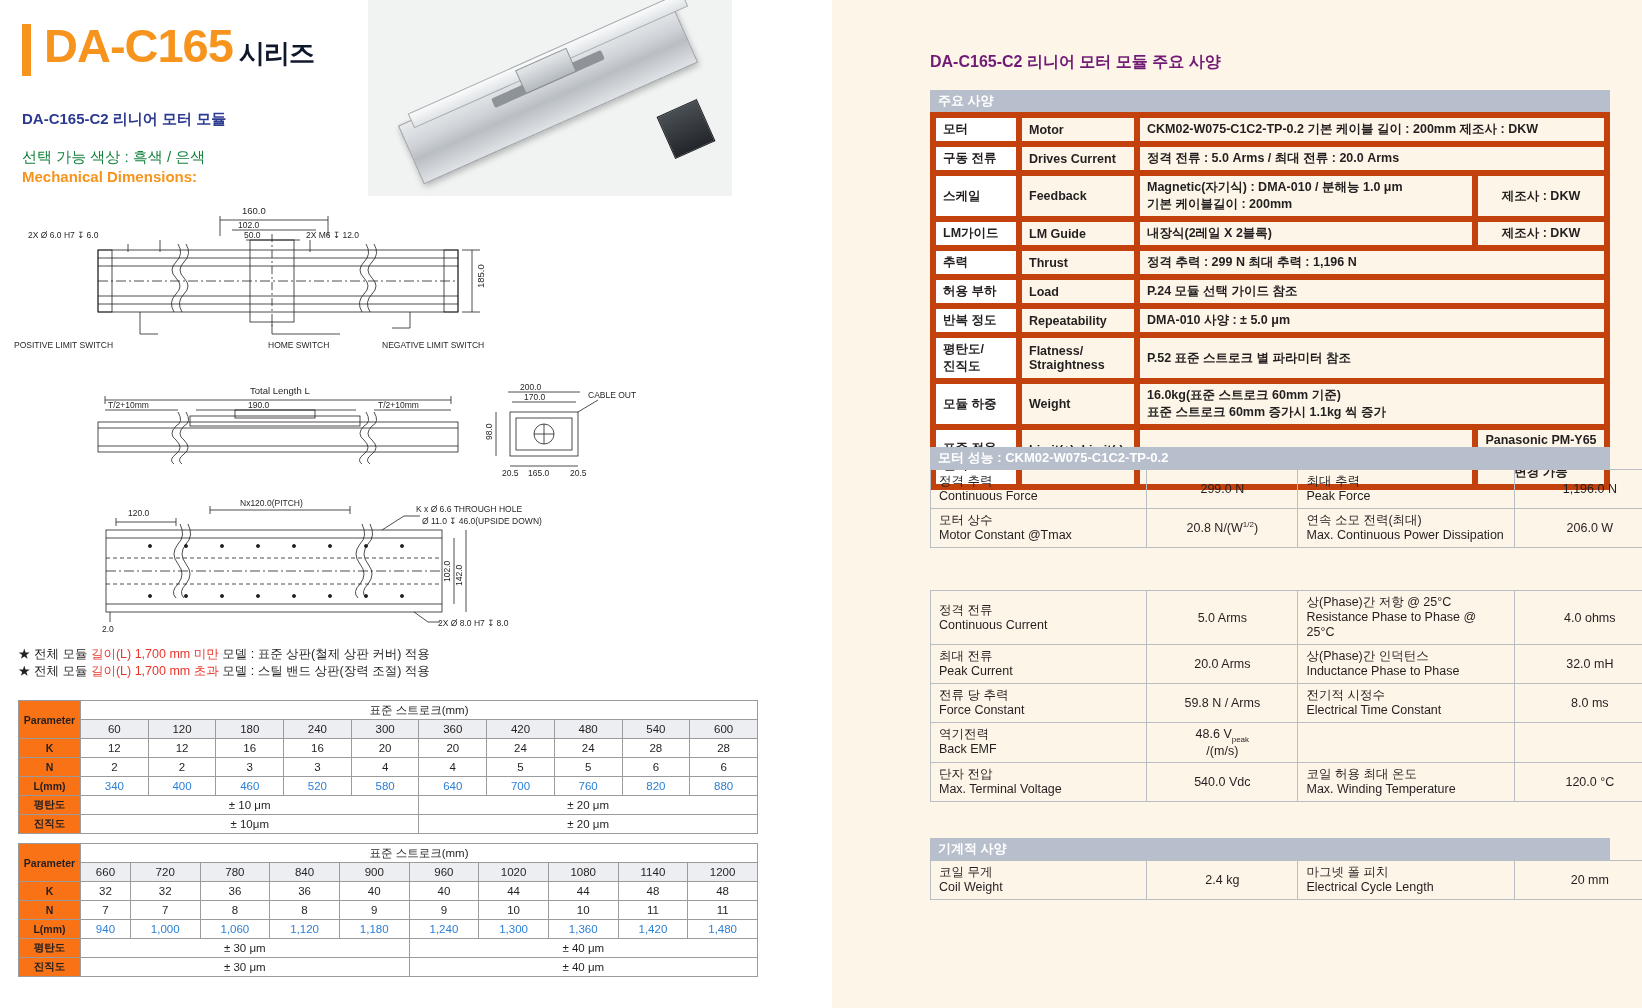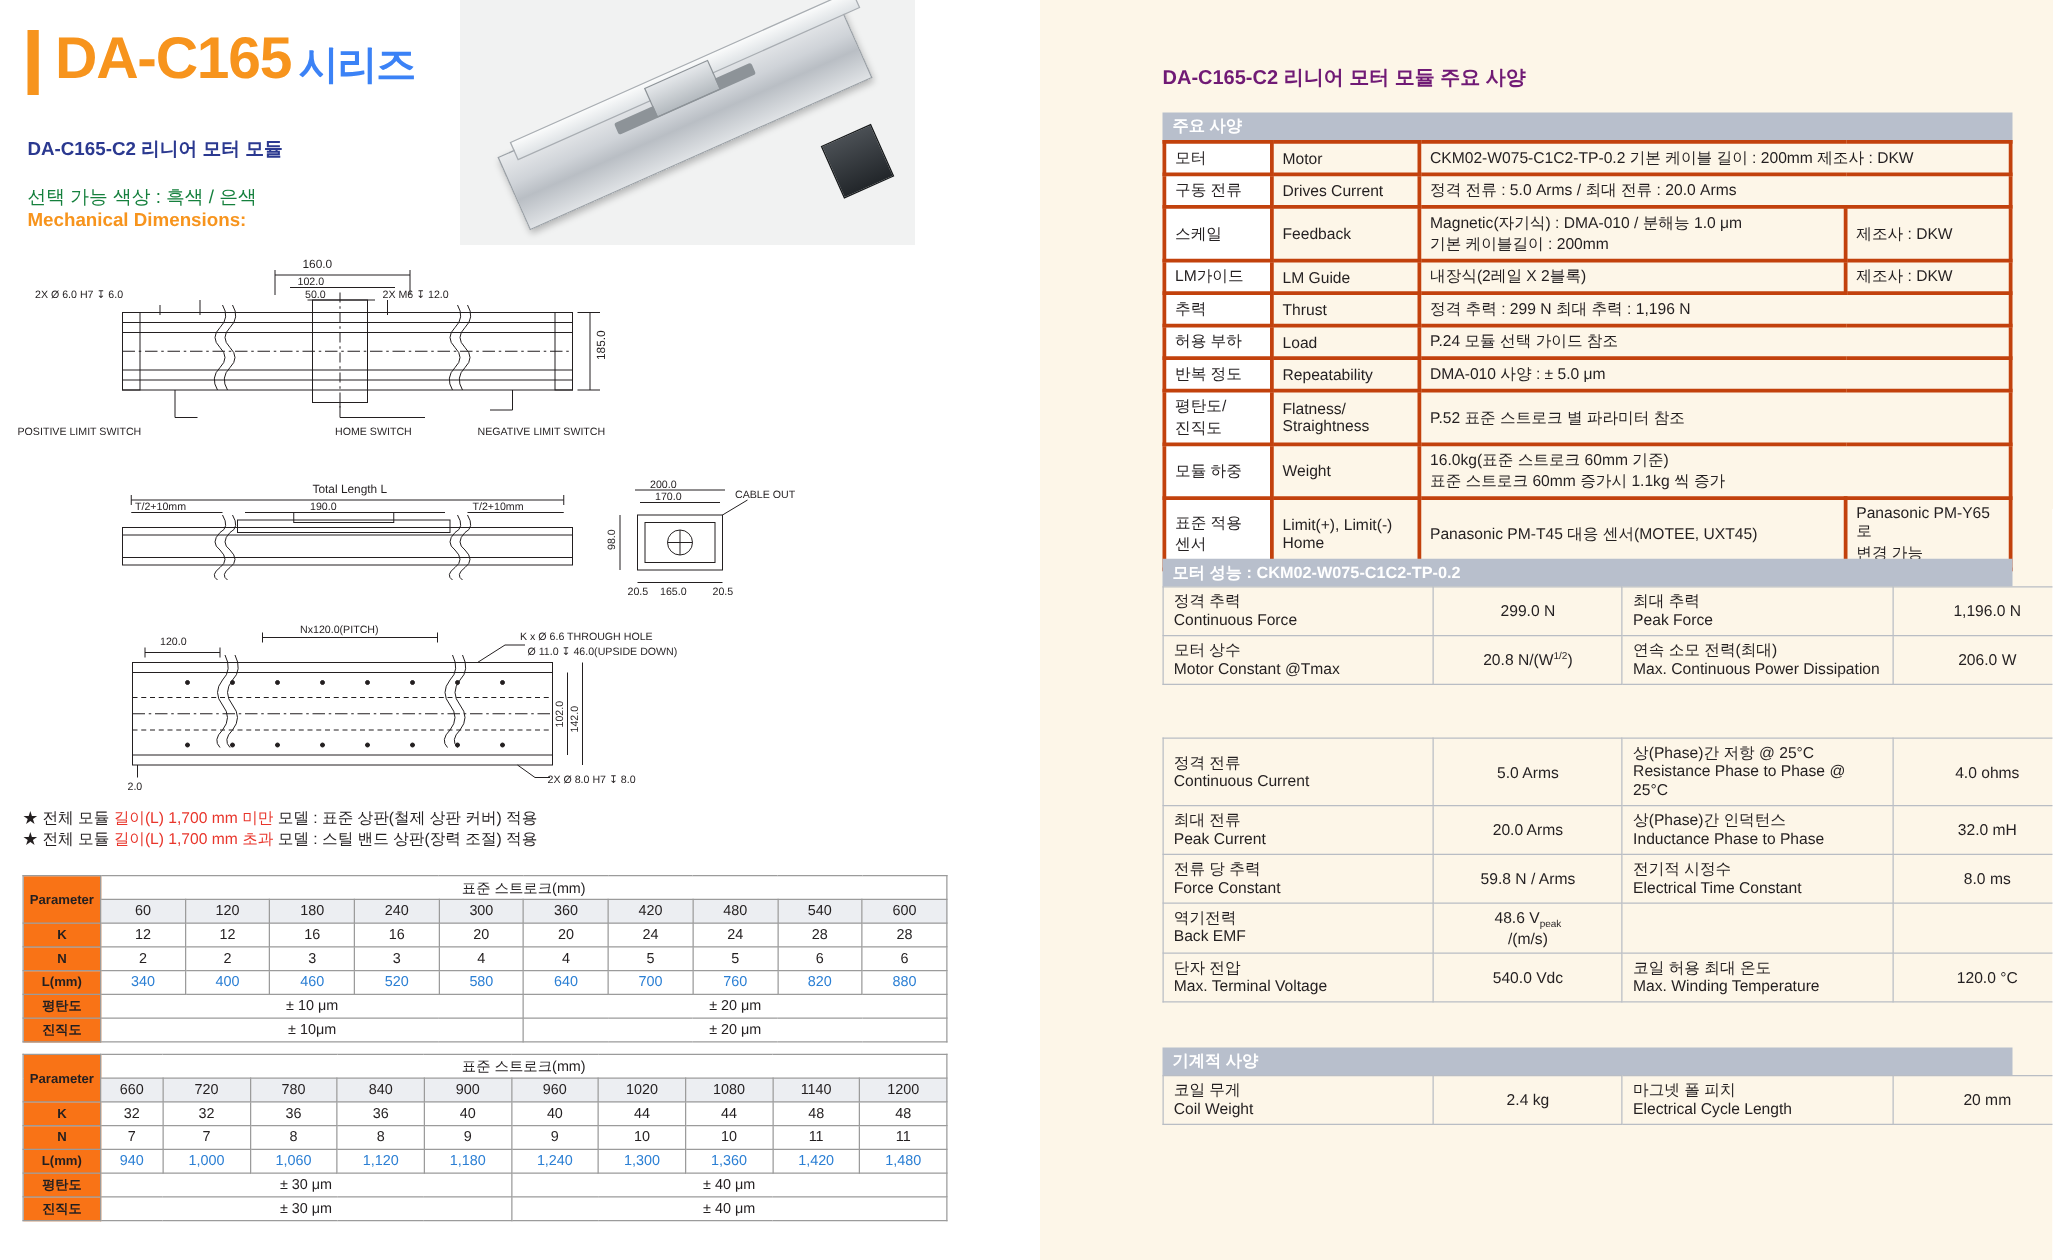--- a/index.html
+++ b/index.html
@@ -19,21 +19,21 @@
   .right { width: 810px; background: #fdf6e8; position: relative; }
   .orange-bar {
     position:absolute; left:22px; top:24px; width:9px; height:52px; background:#f7941d;
   }
   .main-title {
     position:absolute; left:44px; top:18px;
     font-size: 47px; font-weight: bold; color:#f7941d; letter-spacing:-1px;
     white-space: nowrap;
   }
   .main-title .series {
-    font-size: 32px; color:#3b82f6; font-weight: bold; margin-left: 6px;
+    font-size: 26px; color:#0f172a; font-weight: bold; margin-left: 6px;
   }
   .subtitle1 {
     position:absolute; left:22px; top:110px; font-size:15px; color:#2b3990; font-weight:bold;
   }
   .subtitle2 {
     position:absolute; left:22px; top:148px; font-size:15px; color:#15803d;
   }
   .mech-dim {
     position:absolute; left:22px; top:168px; font-size:15px; color:#f7941d; font-weight:bold;
   }
@@ -100,25 +100,25 @@
   
   .r-title { position:absolute; left:98px; top:52px; font-size:16px; font-weight:bold; color:#701a75; }
 
   .secbar {
     background:#b8bfcc; color:#ffffff; font-weight:bold; font-size:13px;
     padding:3px 8px; height:22px; line-height:16px;
   }
   .sec { position:absolute; width:680px; left:98px; }
 
   table.spec { border-collapse:collapse; width:680px; font-size:12.5px; }
-  table.spec td { border:3px solid #c2410c; padding:3px 7px; vertical-align:middle; }
+  table.spec td { border:6px solid #c2410c; padding:3px 7px; vertical-align:middle;font-weight:bold; }
   table.spec td.k1 { width:86px; background:#ffffff; }
   table.spec td.k2 { width:118px; }
   table.spec td.v { }
-  table.spec td.v2 { width:132px; text-align:left; }
+  table.spec td.v2 { width:132px; text-align:center; }
 
   table.perf { border-collapse:collapse; width:736px; font-size:12.5px; }
   table.perf td { border:1px solid #b9bdc4; padding:4px 8px; vertical-align:middle; }
   table.perf td.lbl { width:200px; line-height:15px; }
   table.perf td.val { width:140px; text-align:center; }
   .ko { display:block; }
   .en { display:block; }
   sub.small { font-size:8px; }
   sup.small { font-size:8px; }
 </style>

